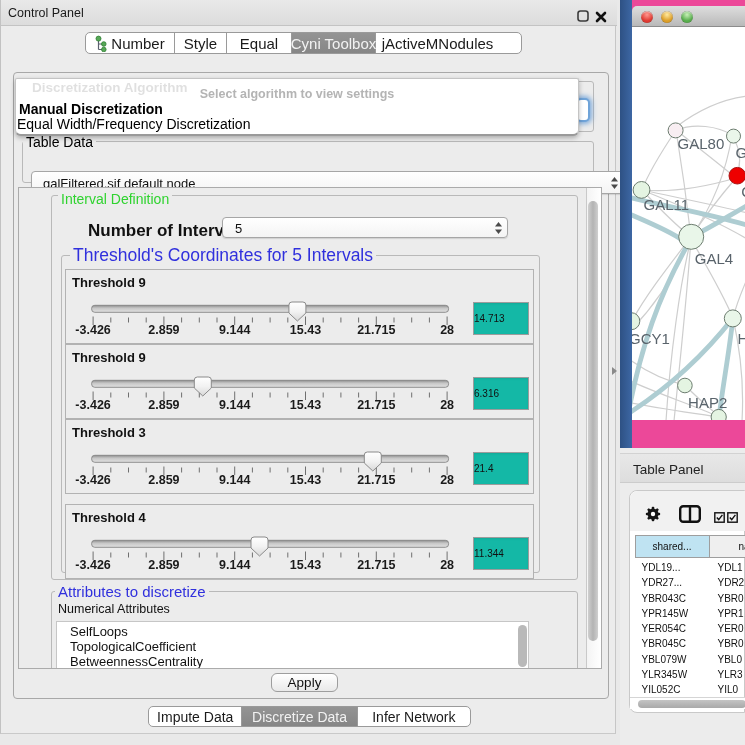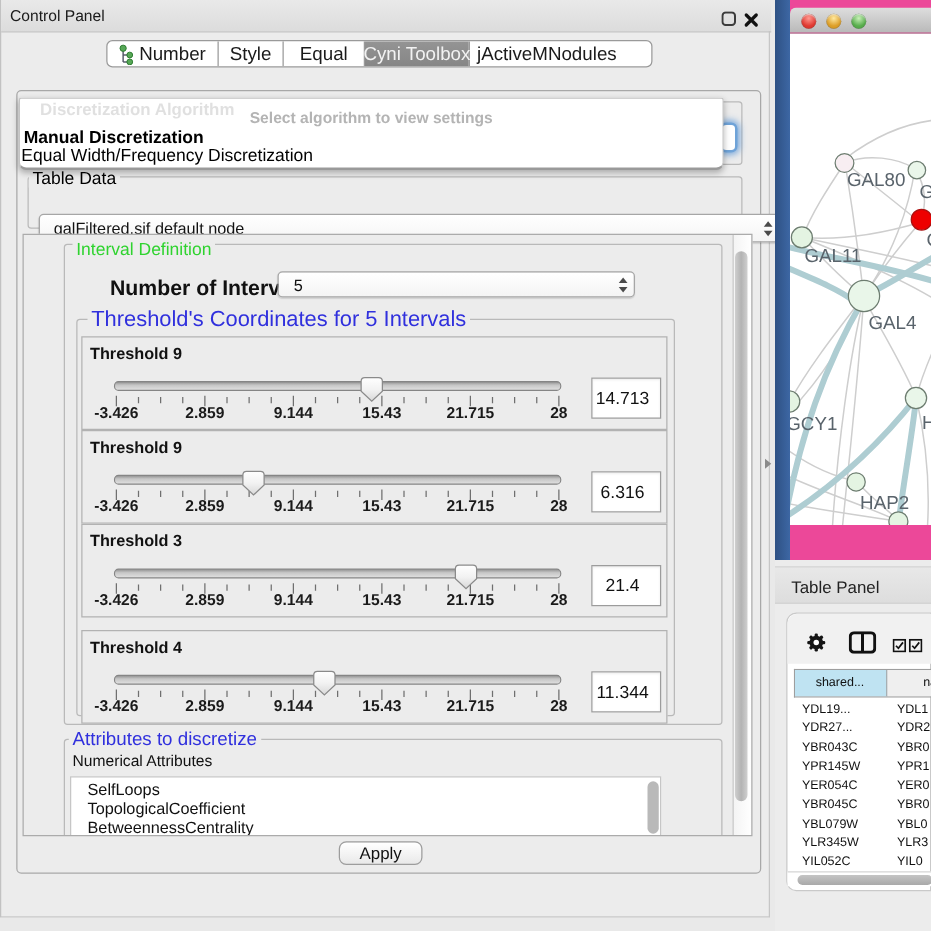--- a/index.html
+++ b/index.html
@@ -4,21 +4,21 @@
 html,body{width:745px;height:745px;overflow:hidden}
 body{font-family:"Liberation Sans",sans-serif;background:#e9e9e9;position:relative}
 .abs{position:absolute}
 .grp{position:absolute;border:1px solid #b9b9b9;border-radius:3px}
 .grp .gt{position:absolute;top:-8px;left:7px;background:#ececec;padding:0 3px;font-size:14px;line-height:16px;white-space:nowrap}
 .combo{position:absolute;background:linear-gradient(#ffffff,#f4f4f4);border:1px solid #a6a6a6;border-radius:4px;box-shadow:0 1px 1px rgba(0,0,0,.12);font-size:13px;color:#111}
 .combo .cv{position:absolute;left:11px;top:50%;transform:translateY(-50%);white-space:nowrap}
 .combo .st{position:absolute;right:4px;top:50%;transform:translateY(-50%);height:14px}
 .tpanel{position:absolute;left:46px;width:469px;height:75px;border:1px solid #b2b2b2;background:#ececec}
 .tptitle{position:absolute;left:6px;top:5px;font-size:13px;font-weight:bold;color:#111}
-.vbox{position:absolute;left:407px;top:32px;width:56px;height:33px;background:#ffffff;border:1px solid #9c9c9c;box-shadow:inset 0 1px 2px rgba(0,0,0,.08);font-size:14px;color:#111;text-align:center;line-height:31px;padding-right:6px}
+.vbox{position:absolute;left:407px;top:32px;width:56px;height:33px;background:#14b8a6;border:1px solid #9c9c9c;box-shadow:inset 0 1px 2px rgba(0,0,0,.08);font-size:10px;color:#111;text-align:left;line-height:31px;padding-right:6px}
 .seg{position:absolute;display:flex;background:#fff;border:1px solid #9a9a9a;border-radius:5px;overflow:hidden;font-size:13px;color:#1a1a1a}
 .seg>div{display:flex;align-items:center;justify-content:center;border-right:1px solid #9a9a9a;white-space:nowrap}
 .seg>div:last-child{border-right:none}
 .seg>div.sel{background:linear-gradient(#949494,#868686);color:#f2f2f2}
 </style></head><body>
 
 <div class="abs" style="left:0;top:0;width:616px;height:734px;background:#ececec;border-right:1px solid #c6c6c6;border-bottom:1px solid #c9c9c9;border-left:1px solid #c2c2c2">
 <div class="abs" style="left:0;top:0;width:616px;height:26px;background:linear-gradient(#e9e9e9,#dcdcdc);border-bottom:1px solid #c3c3c3">
       <div class="abs" style="left:7px;top:6px;font-size:12.5px;color:#1a1a1a">Control Panel</div>
       <div class="abs" style="left:576px;top:8px"><svg width="12" height="12" viewBox="0 0 12 12">
@@ -281,20 +281,25 @@
           <div class="gt" style="color:#3030dd;font-size:15px;left:3px">Attributes to discretize</div>
         </div>
 <div class="abs" style="left:39px;top:414px;font-size:12.5px;font-weight:normal;color:#111">Numerical Attributes</div>
 <div class="abs" style="left:37px;top:433px;width:473px;height:60px;background:#fff;border:1px solid #c6c6c6;font-size:13px;color:#111;overflow:hidden">
           <div style="padding:2px 0 0 13px;line-height:15px">SelfLoops<br>TopologicalCoefficient<br>BetweennessCentrality<br>ClusteringCoefficient</div>
           <div class="abs" style="right:1px;top:3px;width:9px;height:42px;background:#b9b9b9;border-radius:5px"></div>
         </div>
 </div>
 <div class="abs" style="left:257px;top:600px;width:67px;height:19px;background:linear-gradient(#ffffff,#f3f3f3 55%,#e9e9e9);border:1px solid #9d9d9d;border-radius:6px;font-size:13.5px;color:#111;text-align:center;line-height:17px">Apply</div>
 </div>
+<div class="seg" style="left:147px;top:706px;width:323px;height:21px;font-size:14px">
+      <div style="width:94px">Impute Data</div>
+      <div class="sel" style="width:116px">Discretize Data</div>
+      <div style="width:113px">Infer Network</div>
+    </div>
 <div class="abs" style="left:14px;top:78px;width:564px;height:58px;background:#fff;border:1px solid #c4c4c4;border-radius:2px 2px 6px 6px;box-shadow:0 2px 5px rgba(0,0,0,.28);z-index:50;font-size:14px;border-bottom:2px solid #9a9a9a">
       <div class="abs" style="left:16px;top:1px;font-size:13.5px;font-weight:bold;color:rgba(60,60,60,.16)">Discretization Algorithm</div>
       <div class="abs" style="left:0;top:8px;width:100%;text-align:center;font-weight:bold;font-size:12.5px;color:#b4b4b4">Select algorithm to view settings</div>
       <div class="abs" style="left:3px;top:23px;font-weight:bold;color:#000;line-height:15px">Manual Discretization</div>
       <div class="abs" style="left:1px;top:38px;color:#000;line-height:15px">Equal Width/Frequency Discretization</div>
     </div>
 </div>
 <div class="abs" style="left:612px;top:367px;width:0;height:0;border-top:4px solid transparent;border-bottom:4px solid transparent;border-left:5px solid #8a8a8a"></div>
 <div class="abs" style="left:620px;top:0;width:125px;height:448px;background:#ec4899;overflow:hidden">
     <div class="abs" style="left:0;top:0;width:12px;height:448px;background:linear-gradient(90deg,#2e5184,#3d67a4)"></div>

